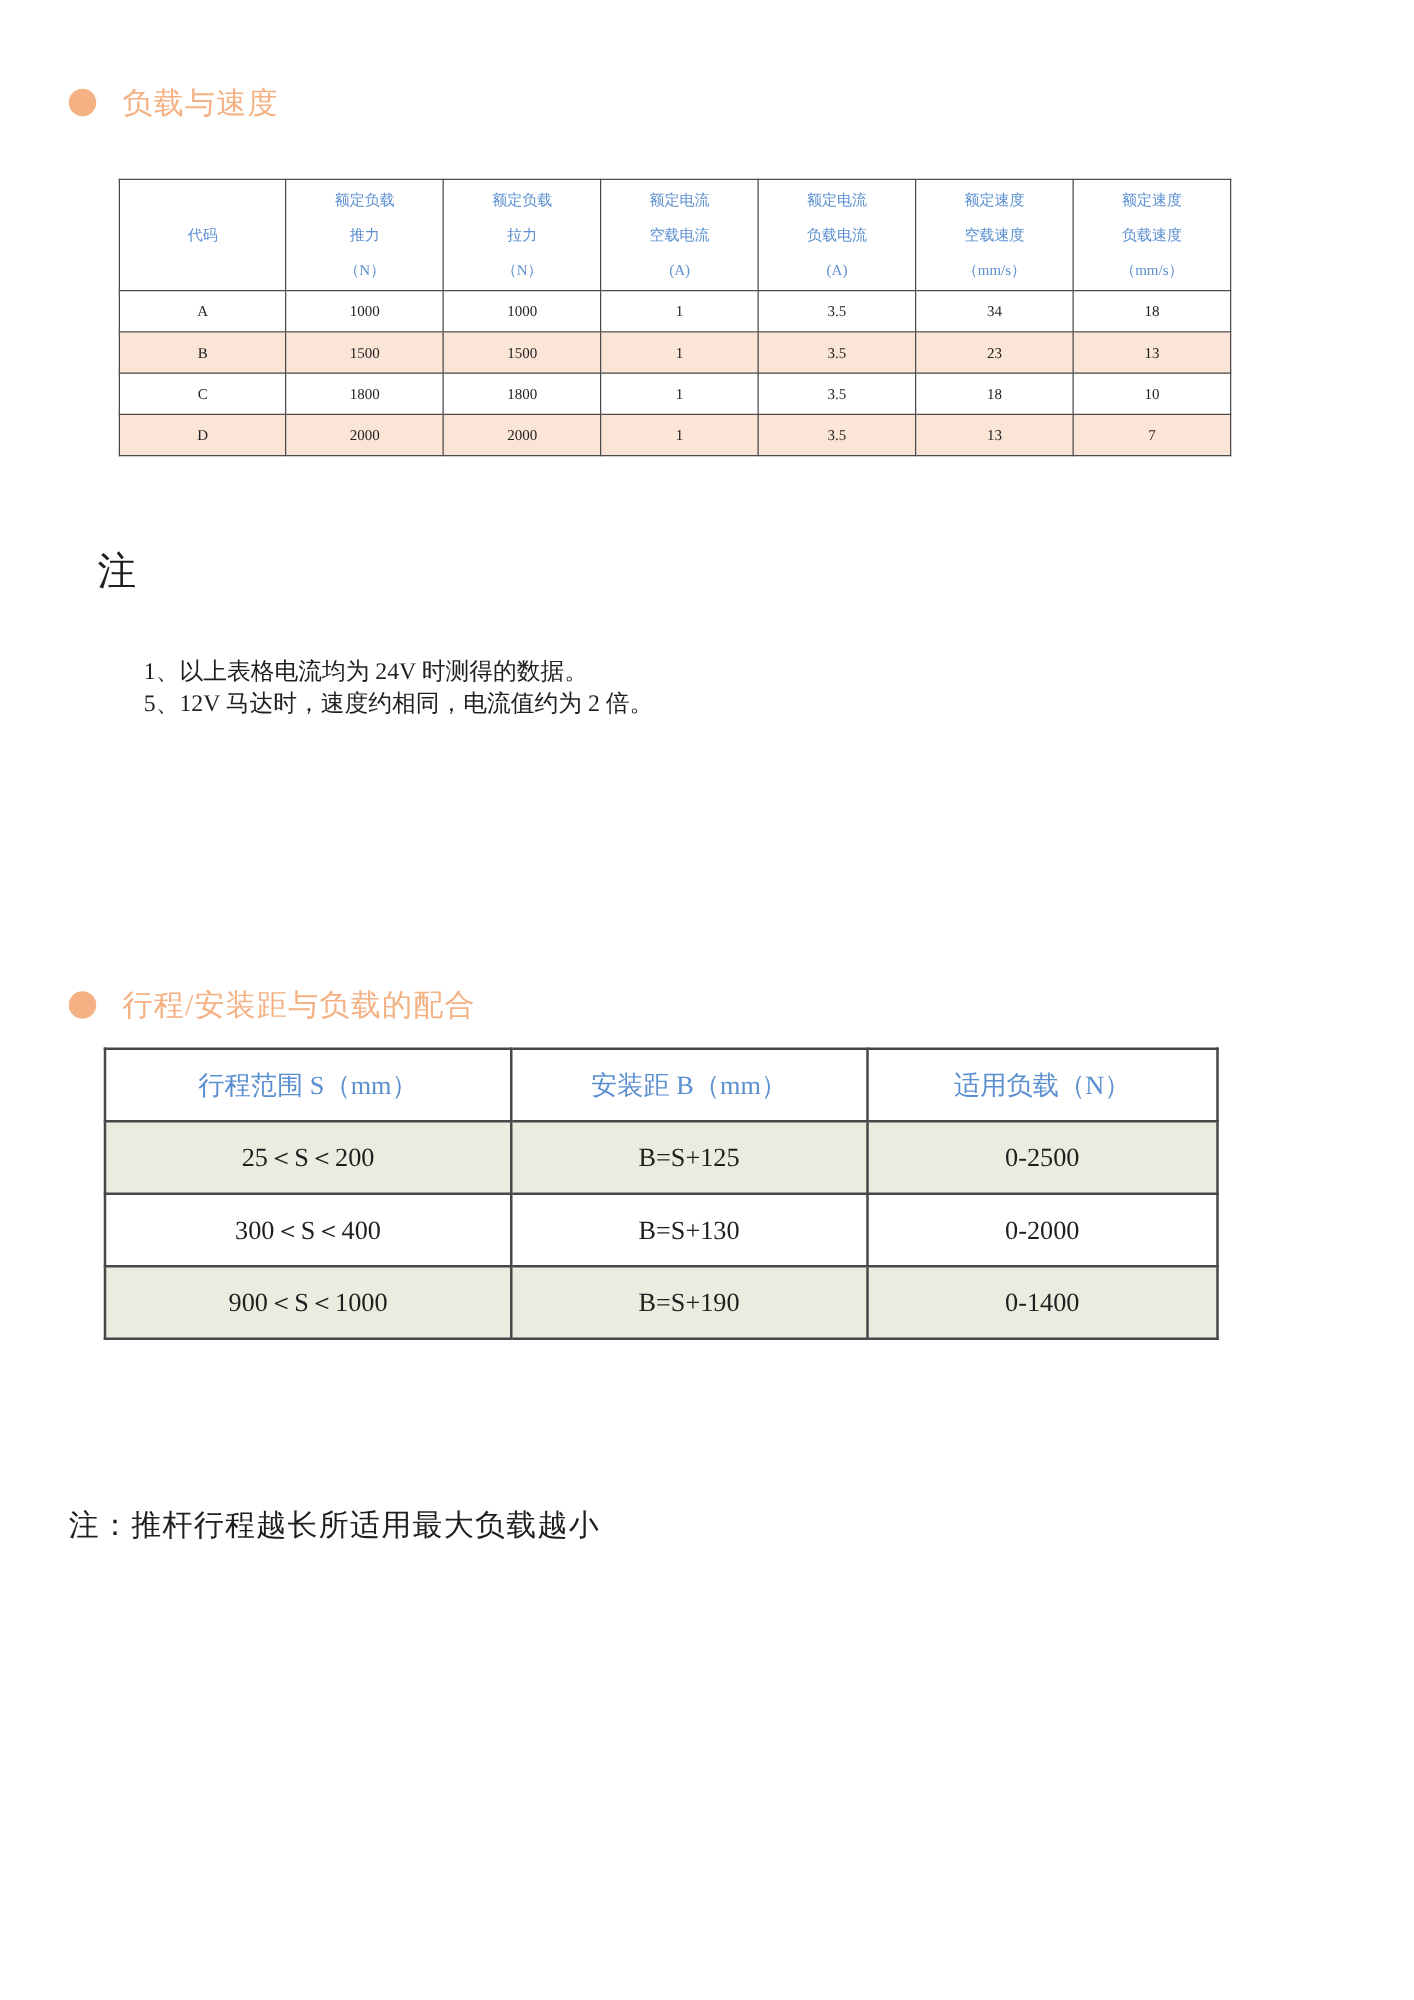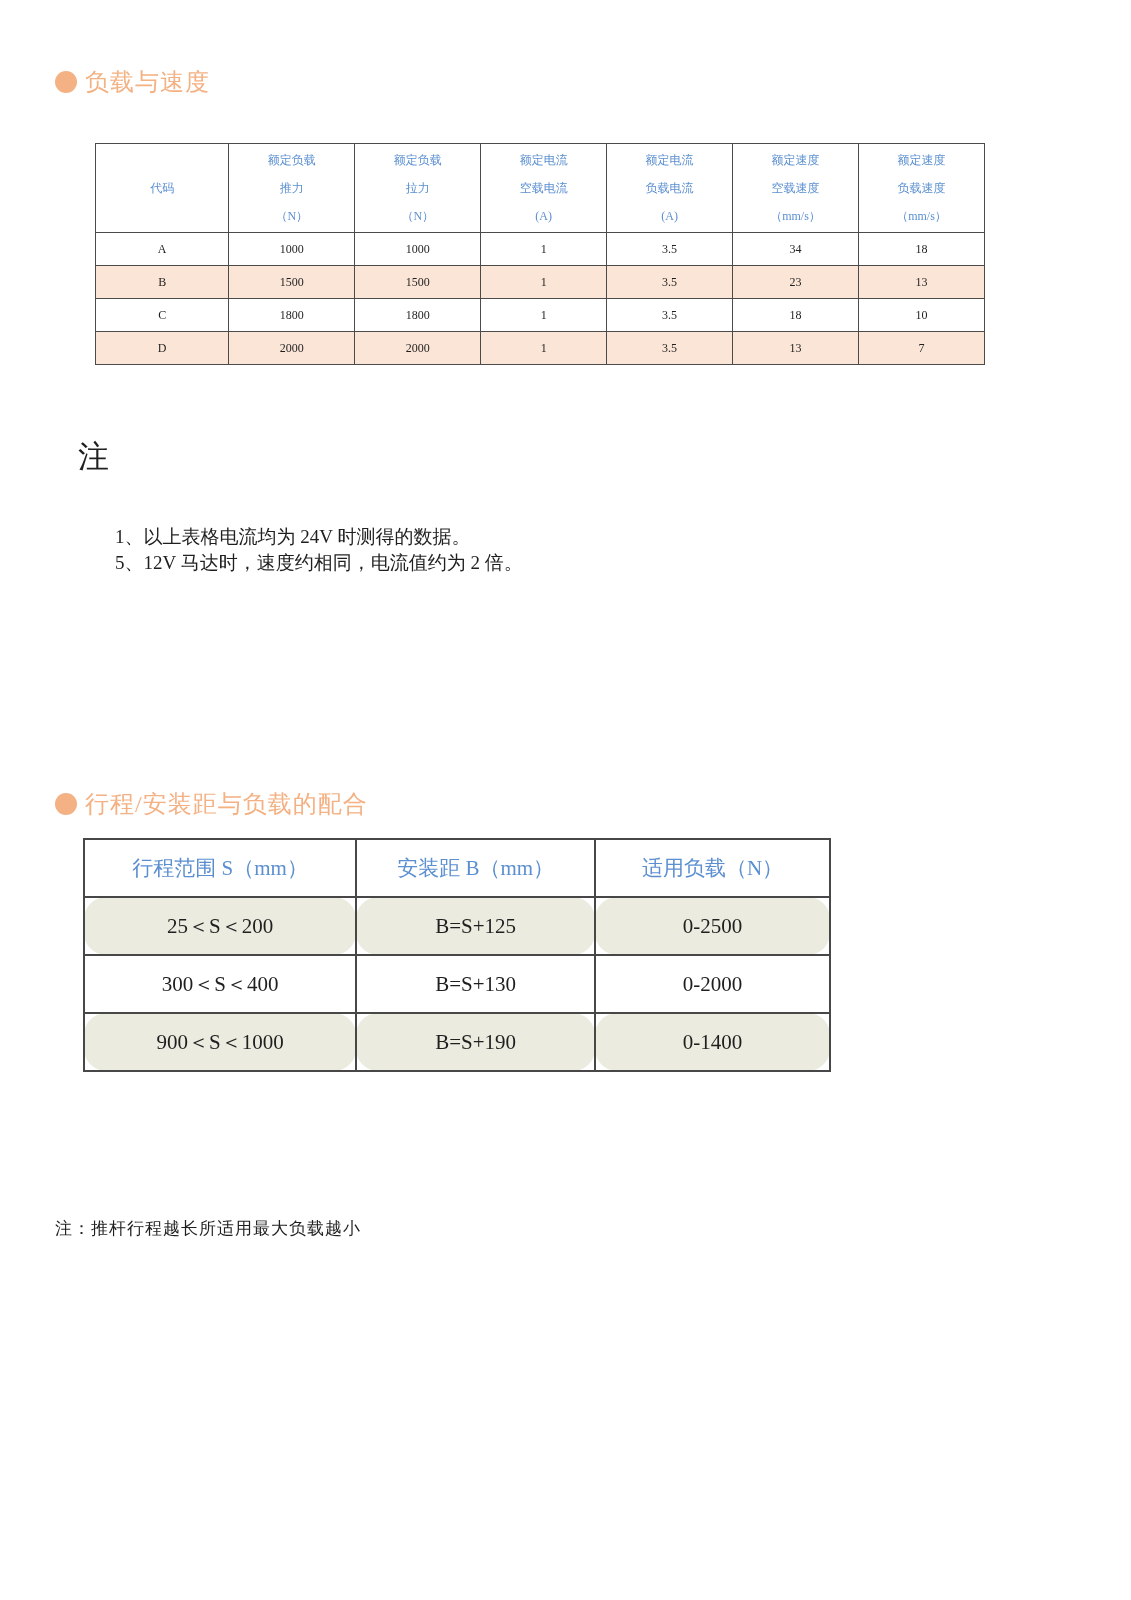--- a/index.html
+++ b/index.html
@@ -18,21 +18,21 @@
     width: 1131px;
     height: 1600px;
     font-family: "Liberation Serif", "DejaVu Serif", serif;
     color: var(--ink);
     overflow: hidden;
   }
   .section-title {
     position: absolute;
     display: flex;
     align-items: center;
-    gap: 8px;
+    gap: 21px;
     color: var(--accent);
     font-size: 24px;
     letter-spacing: 1px;
   }
   .bullet {
     width: 22px; height: 22px;
     border-radius: 50%;
     background: var(--accent);
     flex: 0 0 auto;
   }
@@ -69,40 +69,39 @@
     font-size: 31px;
   }
   .note-line { position: absolute; left: 115px; font-size: 19px; }
   #note1 { top: 492px; margin-top: 32px; }
   #note2 { top: 550px; }
 
   
   .t2 {
     position: absolute;
     top: 838px; left: 83px;
-    width: 748px;
+    width: 892px;
     border-collapse: collapse;
     table-layout: fixed;
     text-align: center;
   }
   .t2 td {
     border: 2px solid var(--border2);
     font-size: 21px;
     height: 58px;
     vertical-align: middle;
   }
   .t2 .hdr td { color: var(--header-blue); }
-  .t2 tr.beige td { background: var(--beige); border-radius: 22px; }
+  .t2 tr.beige td { background: var(--beige); }
 
   .footnote {
     position: absolute;
     top: 1204px; left: 55px;
-    font-size: 17px;
+    font-size: 24px;
     letter-spacing: 1px;
-    margin-top: 13px;
   }
 </style>
 </head>
 <body>
 
 <div class="section-title" id="title1">
   <span class="bullet"></span>
   <span>负载与速度</span>
 </div>
 

